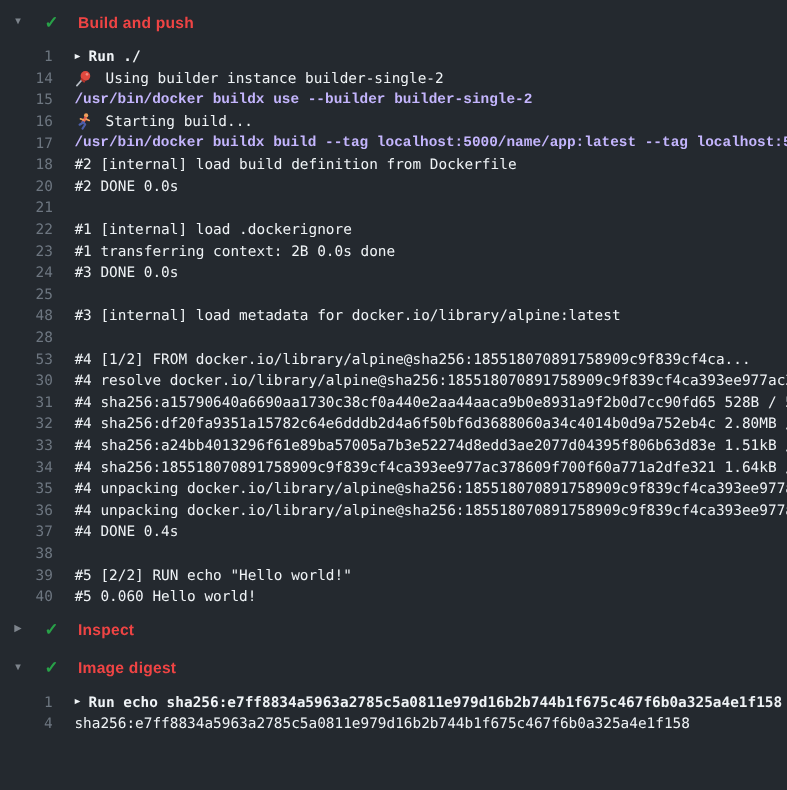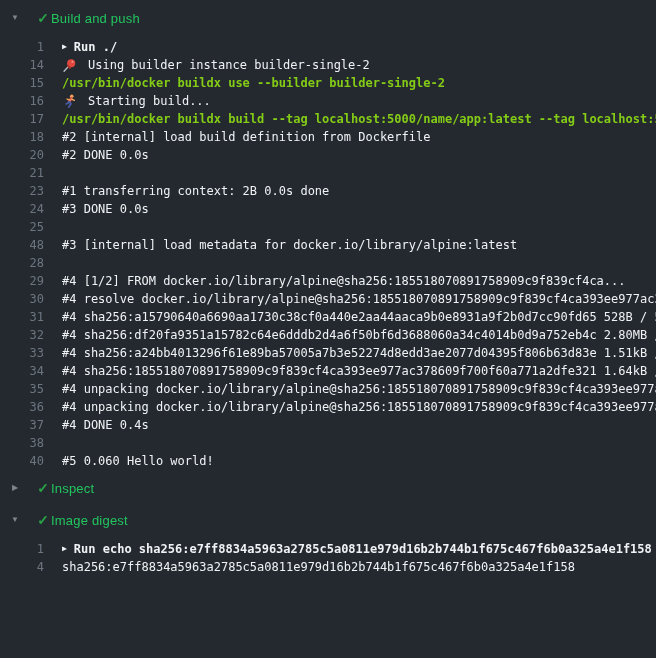--- a/index.html
+++ b/index.html
@@ -16,37 +16,37 @@
   }
   .chev{
     width:14px;flex:none;display:flex;justify-content:center;align-items:center;
     color:#7d848c;font-size:8px;line-height:1;
   }
   .check{
     width:16px;flex:none;margin-left:13px;display:flex;justify-content:center;align-items:center;
     color:#28a148;font-size:14px;font-weight:700;line-height:1;
   }
   .sec-title{
-    color:#22c55e;font-size:13px;font-weight:400;letter-spacing:.2px;
+    margin-left:14px;color:#ef4444;font-size:13px;font-weight:700;letter-spacing:.2px;
   }
   .sec-body{padding-top:6px;}
   .log-line{
     display:flex;height:18px;line-height:18px;
     font-family:"DejaVu Sans Mono","Liberation Mono",monospace;
     font-size:12px;white-space:pre;
   }
   .ln{
     width:44px;flex:none;text-align:right;color:#6d7680;cursor:pointer;
   }
   .lt{
     margin-left:18px;flex:1;display:flex;align-items:center;
     color:#eff3f6;white-space:pre;overflow:hidden;
   }
   .lt .txt{white-space:pre;}
-  .lt.cmd .txt{color:#84cc16;font-weight:700;}
+  .lt.cmd .txt{color:#c4b5fd;font-weight:700;font-family:Liberation Mono, monospace;}
   .lt.runline{cursor:pointer;}
   .lt.runline .txt{font-weight:700;}
   .run-marker{
     flex:none;font-size:8px;line-height:1;margin-right:7px;color:#eff3f6;
   }
   .emoji-icon{flex:none;width:15px;height:15px;margin-right:11px;}
   .emoji-icon svg{display:block;width:15px;height:15px;}
 </style>
 </head>
 <body>
@@ -71,35 +71,37 @@
     <circle cx="10.4" cy="2.4" r="1.9" fill="#f2a15c"></circle>
     <path d="M9.8 4.8 L7.6 8.2" stroke="#e2574c" stroke-width="2.8" stroke-linecap="round" fill="none"></path>
     <path d="M7.6 8.2 L9.6 10.4 L7.2 14" stroke="#4a5da8" stroke-width="1.9" stroke-linecap="round" stroke-linejoin="round" fill="none"></path>
     <path d="M7.9 8.6 L4.6 10.6" stroke="#4a5da8" stroke-width="1.9" stroke-linecap="round" fill="none"></path>
     <path d="M10.4 5.6 L13.2 6.8 M8.4 6.4 L5.4 5.4" stroke="#f2a15c" stroke-width="1.5" stroke-linecap="round" fill="none"></path>
   </svg></span><span class="txt">Starting build...</span></span></div>
         <div class="log-line"><span class="ln">17</span><span class="lt cmd"><span class="txt">/usr/bin/docker buildx build --tag localhost:5000/name/app:latest --tag localhost:50</span></span></div>
         <div class="log-line"><span class="ln">18</span><span class="lt"><span class="txt">#2 [internal] load build definition from Dockerfile</span></span></div>
         <div class="log-line"><span class="ln">20</span><span class="lt"><span class="txt">#2 DONE 0.0s</span></span></div>
         <div class="log-line"><span class="ln">21</span><span class="lt"><span class="txt"></span></span></div>
+        <div class="log-line"><span class="ln">22</span><span class="lt"><span class="txt">#1 [internal] load .dockerignore</span></span></div>
         <div class="log-line"><span class="ln">23</span><span class="lt"><span class="txt">#1 transferring context: 2B 0.0s done</span></span></div>
         <div class="log-line"><span class="ln">24</span><span class="lt"><span class="txt">#3 DONE 0.0s</span></span></div>
         <div class="log-line"><span class="ln">25</span><span class="lt"><span class="txt"></span></span></div>
         <div class="log-line"><span class="ln">48</span><span class="lt"><span class="txt">#3 [internal] load metadata for docker.io/library/alpine:latest</span></span></div>
         <div class="log-line"><span class="ln">28</span><span class="lt"><span class="txt"></span></span></div>
-        <div class="log-line"><span class="ln">29</span><span class="lt"><span class="txt">#4 [1/2] FROM docker.io/library/alpine@sha256:185518070891758909c9f839cf4ca...</span></span></div>
+        <div class="log-line"><span class="ln">53</span><span class="lt"><span class="txt">#4 [1/2] FROM docker.io/library/alpine@sha256:185518070891758909c9f839cf4ca...</span></span></div>
         <div class="log-line"><span class="ln">30</span><span class="lt"><span class="txt">#4 resolve docker.io/library/alpine@sha256:185518070891758909c9f839cf4ca393ee977ac3</span></span></div>
         <div class="log-line"><span class="ln">31</span><span class="lt"><span class="txt">#4 sha256:a15790640a6690aa1730c38cf0a440e2aa44aaca9b0e8931a9f2b0d7cc90fd65 528B / 5</span></span></div>
         <div class="log-line"><span class="ln">32</span><span class="lt"><span class="txt">#4 sha256:df20fa9351a15782c64e6dddb2d4a6f50bf6d3688060a34c4014b0d9a752eb4c 2.80MB /</span></span></div>
         <div class="log-line"><span class="ln">33</span><span class="lt"><span class="txt">#4 sha256:a24bb4013296f61e89ba57005a7b3e52274d8edd3ae2077d04395f806b63d83e 1.51kB /</span></span></div>
         <div class="log-line"><span class="ln">34</span><span class="lt"><span class="txt">#4 sha256:185518070891758909c9f839cf4ca393ee977ac378609f700f60a771a2dfe321 1.64kB /</span></span></div>
         <div class="log-line"><span class="ln">35</span><span class="lt"><span class="txt">#4 unpacking docker.io/library/alpine@sha256:185518070891758909c9f839cf4ca393ee977a</span></span></div>
         <div class="log-line"><span class="ln">36</span><span class="lt"><span class="txt">#4 unpacking docker.io/library/alpine@sha256:185518070891758909c9f839cf4ca393ee977a</span></span></div>
         <div class="log-line"><span class="ln">37</span><span class="lt"><span class="txt">#4 DONE 0.4s</span></span></div>
         <div class="log-line"><span class="ln">38</span><span class="lt"><span class="txt"></span></span></div>
+        <div class="log-line"><span class="ln">39</span><span class="lt"><span class="txt">#5 [2/2] RUN echo "Hello world!"</span></span></div>
         <div class="log-line"><span class="ln">40</span><span class="lt"><span class="txt">#5 0.060 Hello world!</span></span></div>
       </div>
     </div>
     <div class="section">
       <div class="sec-header">
         <span class="chev">▶</span>
         <span class="check">✓</span>
         <span class="sec-title">Inspect</span>
       </div>
     </div>

